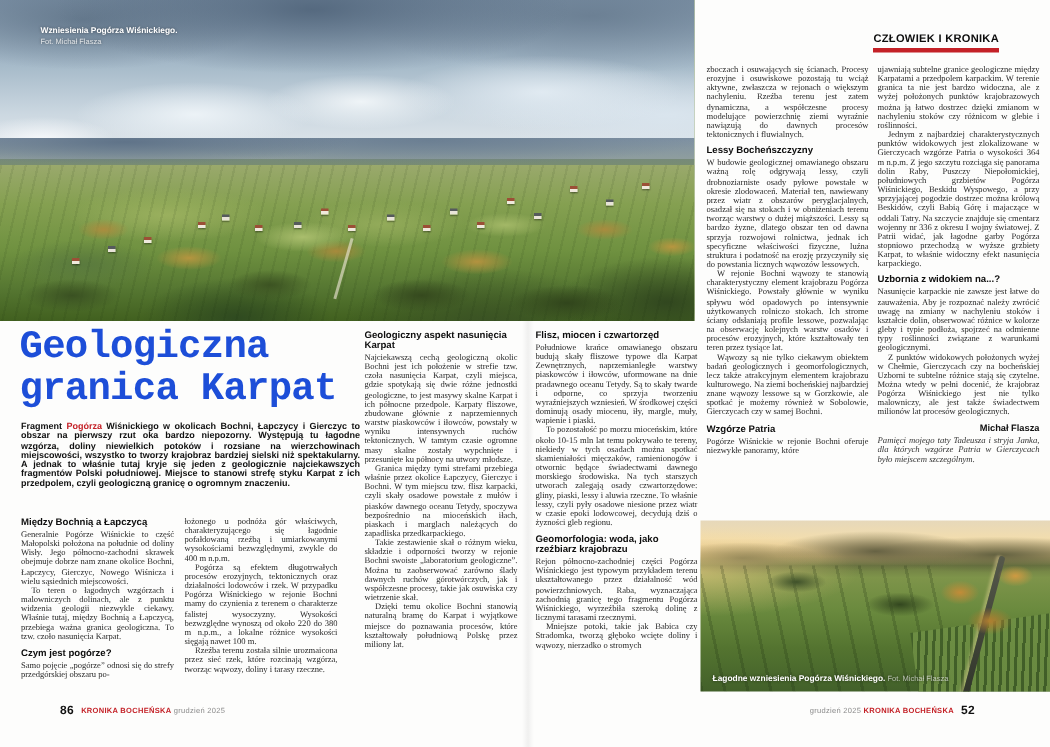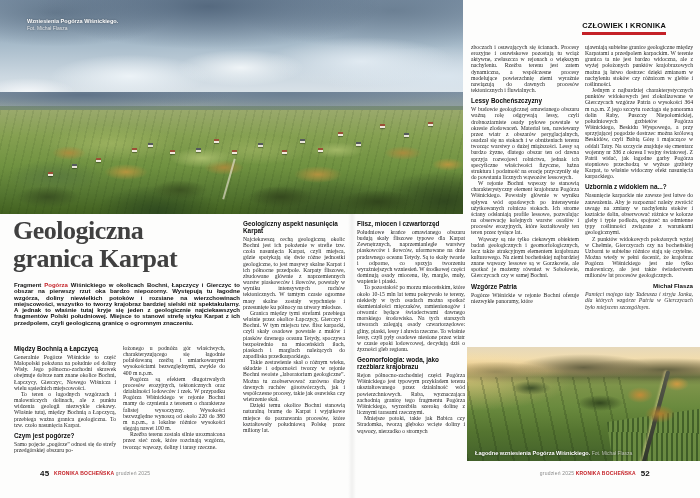--- a/index.html
+++ b/index.html
@@ -71,22 +71,22 @@
     background:repeating-linear-gradient(100deg, #3f5c27 0 2px, #6f9045 2px 5px); opacity:.85; }
   .pb-road { position:absolute; left:186px; top:22px; width:4px; height:104px;
     background:linear-gradient(to bottom, #55584a, #2e3328); transform:rotate(15deg); border-radius:3px;
     box-shadow:-2px 0 2px rgba(240,220,160,.4); }
   .photo-cap-bottom { position:absolute; left:8px; bottom:5px; color:#fff;
     font-family:"Liberation Sans", sans-serif; font-size:5.6px; text-shadow:0 0 2px rgba(0,0,0,.55); }
   .photo-cap-bottom .cap-credit2 { font-size:5px; color:rgba(255,255,255,.65); font-weight:normal; }
 
   
   .headline { position:absolute; left:13px; top:217px; z-index:3;
-    font-family:Liberation Serif, serif; font-weight:bold;
-    font-size:26px; line-height:28px; letter-spacing:-0.5px; color:#404040; }
+    font-family:Liberation Mono, monospace; font-weight:bold;
+    font-size:26px; line-height:28px; letter-spacing:-0.5px; color:#1d4ed8; }
   .lead { position:absolute; left:14px; top:282px; width:226px;
     font-family:"Liberation Sans", sans-serif; font-weight:bold;
     font-size:6px; line-height:6.3px; text-align:justify; color:#101010; }
   .lead .red { color:#c42127; }
 
   .col { position:absolute; overflow:hidden; }
   .col1 { left:14px;  top:345px; width:102px; height:118px; }
   .col2 { left:123px; top:345px; width:102px; height:118px; }
   .col3 { left:243px; top:220px; width:102px; height:243px; }
   .colA { left:357px; top:220px; width:108px; height:243px; }
@@ -240,21 +240,21 @@
     <div class="tuft" style="left:178px;top:58px;width:30px;height:18px;background:radial-gradient(closest-side,#b07e30,rgba(176,126,48,0));"></div>
     <div class="tuft" style="left:198px;top:30px;width:24px;height:14px;background:radial-gradient(closest-side,#cf9a42,rgba(207,154,66,0));"></div>
     <div class="tuft" style="left:44px;top:34px;width:40px;height:14px;background:radial-gradient(closest-side,#3f512a,rgba(63,81,42,0));"></div>
     <div class="tuft" style="left:110px;top:48px;width:46px;height:16px;background:radial-gradient(closest-side,#33471f,rgba(51,71,31,0));"></div>
     <figcaption class="photo-cap-bottom"><b>Łagodne wzniesienia Pogórza Wiśnickiego.</b><span class="cap-credit2"> Fot. Michał Flasza</span></figcaption>
   </figure>
 
   <div class="gutter"></div>
 
   <footer class="folio folio-left">
-    <span class="pageno">45</span>
+    <span class="pageno">86</span>
     <span class="sep">&nbsp;</span>
     <span class="brand">KRONIKA BOCHEŃSKA</span>
     <span>grudzień 2025</span>
   </footer>
 
   <footer class="folio folio-right">
     <span>grudzień 2025</span>
     <span class="brand">KRONIKA BOCHEŃSKA</span>
     <span class="sep">&nbsp;</span>
     <span class="pageno">52</span>

